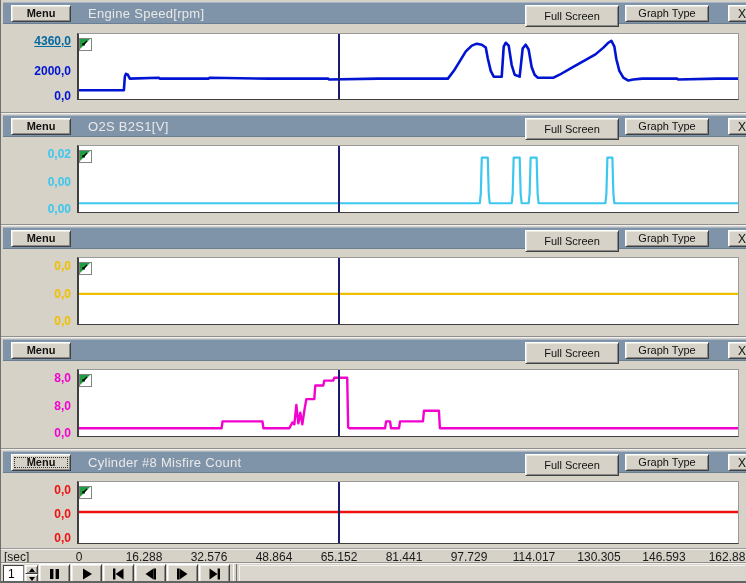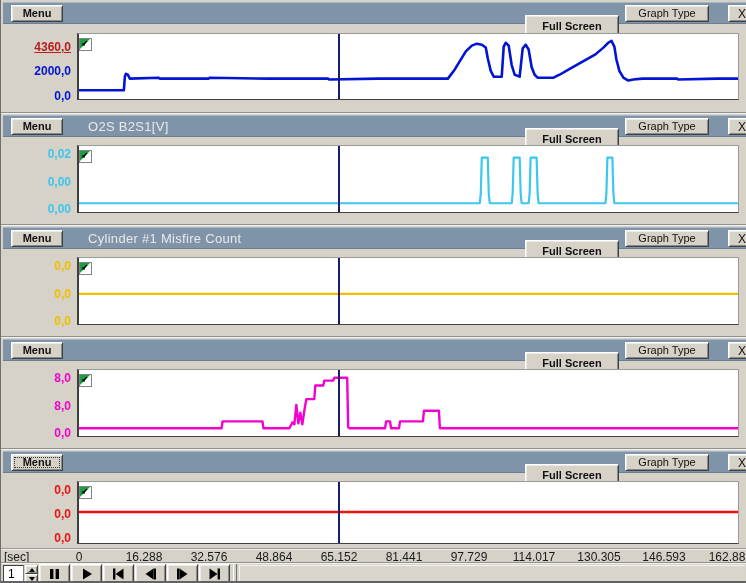--- a/index.html
+++ b/index.html
@@ -20,23 +20,23 @@
   }
   .btn{
     position:absolute;display:flex;align-items:center;justify-content:center;
     background:#d6d2c8;color:#111;
     border-top:1px solid #ffffff;border-left:1px solid #ffffff;
     border-right:1px solid #404040;border-bottom:1px solid #404040;
     box-shadow:inset 1px 1px 0 #eceae4, inset -1px -1px 0 #8a8a8a;
     font-family:"Liberation Sans",sans-serif;font-size:11px;line-height:1;
     padding:0;cursor:default;
   }
-  .menu-btn{left:8px;top:2px;width:52px;height:17px;font-weight:bold;}
+  .menu-btn{left:8px;top:2px;width:60px;height:17px;font-weight:bold;}
   .menu-btn.focused{outline:1px dotted #333;outline-offset:-4px;}
-  .fs-btn{left:522px;top:12px;width:94px;height:22px;font-weight:bold;}
+  .fs-btn{left:522px;top:2px;width:94px;height:22px;}
   .gt-btn{left:622px;top:2px;width:84px;height:17px;}
   .x-btn{left:725px;top:2px;width:28px;height:17px;font-size:12px;}
   .title{
     position:absolute;left:85px;top:0;height:20px;line-height:21px;
     color:#e9e9e9;font-size:13px;letter-spacing:.3px;white-space:nowrap;
   }
   .ylab{
     position:absolute;left:0;width:70px;text-align:right;
     font-size:12px;font-weight:bold;transform:translateY(-50%);
     letter-spacing:0;white-space:nowrap;
@@ -84,25 +84,26 @@
 </style>
 </head>
 <body>
 
 <div class="window">
 
   <div id="panels">
       <section class="panel" style="top: 0px; height: 112px;">
       <div class="hdr">
         <button class="btn menu-btn">Menu</button>
-        <button class="btn fs-btn">Full Screen</button>
-        <button class="btn gt-btn">Graph Type</button>
-        <button class="btn x-btn">X</button>
-      </div>
-      <span class="ylab lab0" style="top: 47px; color: #b91c1c; text-decoration: underline;">4360,0</span>
+        <span class="title">Engine Speed[rpm]</span>
+        <button class="btn fs-btn">Full Screen</button>
+        <button class="btn gt-btn">Graph Type</button>
+        <button class="btn x-btn">X</button>
+      </div>
+      <span class="ylab lab0" style="top: 41px; color: #0369a1; text-decoration: underline;">4360,0</span>
       <span class="ylab lab1" style="top: 71px; color: rgb(0, 20, 210);">2000,0</span>
       <span class="ylab lab2" style="top: 96px; color: rgb(0, 20, 210);">0,0</span>
       <div class="plot" style="top: 33px; height: 67px;">
         <svg class="trace" preserveAspectRatio="none" viewBox="0 0 661 67">
           <polyline fill="none" stroke-linejoin="round" stroke-linecap="butt" points="0,58 45,58 46,44 47,41 49,42 51,46 80,45 81,46 130,46 131,45 190,46 250,46 251,47 300,46 370,46 376,38 382,28 388,18 394,12 399,10 404,11 408,14 410,25 413,38 416,44 424,44 426,13 428,9 431,12 434,32 437,42 442,44 445,15 448,11 451,16 454,34 457,42 460,45 476,45 482,42 494,35 506,28 518,21 526,14 531,9 534,7 537,13 539,26 542,38 546,45 551,48 556,47 565,46 600,46 601,47 640,46 661,46" stroke="#0014d2" stroke-width="2.6"></polyline>
         </svg>
         <span class="marker">
           <svg width="13" height="13">
             <rect x="0.5" y="0.5" width="12" height="12" fill="#ffffff" stroke="#848484"></rect>
             <polygon points="1,1 11,1 1,11" fill="#1e9e40"></polygon>
@@ -133,21 +134,20 @@
             <polygon points="1,1 11,1 1,11" fill="#1e9e40"></polygon>
             <polyline points="8,3 4,7 6,7 4,7 4,5" fill="none" stroke="#000" stroke-width="1.2"></polyline>
           </svg>
         </span>
         <div class="cursor" style="left: 259px; background: rgb(28, 28, 110);"></div>
       </div>
     </section>
       <section class="panel bordered" style="top: 224px; height: 112px;">
       <div class="hdr">
         <button class="btn menu-btn">Menu</button>
-        <span class="title">Cylinder #1 Misfire Count</span>
         <button class="btn fs-btn">Full Screen</button>
         <button class="btn gt-btn">Graph Type</button>
         <button class="btn x-btn">X</button>
       </div>
       <span class="ylab lab0" style="top: 41px; color: rgb(240, 191, 0);">0,0</span>
       <span class="ylab lab1" style="top: 69px; color: rgb(240, 191, 0);">0,0</span>
       <span class="ylab lab2" style="top: 96px; color: rgb(240, 191, 0);">0,0</span>
       <div class="plot" style="top: 32px; height: 68px;">
         <svg class="trace" preserveAspectRatio="none" viewBox="0 0 661 68">
           <polyline fill="none" stroke-linejoin="round" stroke-linecap="butt" points="0,37 661,37" stroke="#f0bf00" stroke-width="2.2"></polyline>
@@ -182,20 +182,21 @@
             <polygon points="1,1 11,1 1,11" fill="#1e9e40"></polygon>
             <polyline points="8,3 4,7 6,7 4,7 4,5" fill="none" stroke="#000" stroke-width="1.2"></polyline>
           </svg>
         </span>
         <div class="cursor" style="left: 259px; background: rgb(28, 28, 110);"></div>
       </div>
     </section>
       <section class="panel bordered" style="top: 448px; height: 100px;">
       <div class="hdr">
         <button class="btn menu-btn focused">Menu</button>
+        <span class="title">Cylinder #8 Misfire Count</span>
         <button class="btn fs-btn">Full Screen</button>
         <button class="btn gt-btn">Graph Type</button>
         <button class="btn x-btn">X</button>
       </div>
       <span class="ylab lab0" style="top: 41px; color: rgb(238, 17, 17);">0,0</span>
       <span class="ylab lab1" style="top: 65px; color: rgb(238, 17, 17);">0,0</span>
       <span class="ylab lab2" style="top: 89px; color: rgb(238, 17, 17);">0,0</span>
       <div class="plot" style="top: 32px; height: 63px;">
         <svg class="trace" preserveAspectRatio="none" viewBox="0 0 661 63">
           <polyline fill="none" stroke-linejoin="round" stroke-linecap="butt" points="0,31 661,31" stroke="#ee1111" stroke-width="2.4"></polyline>

